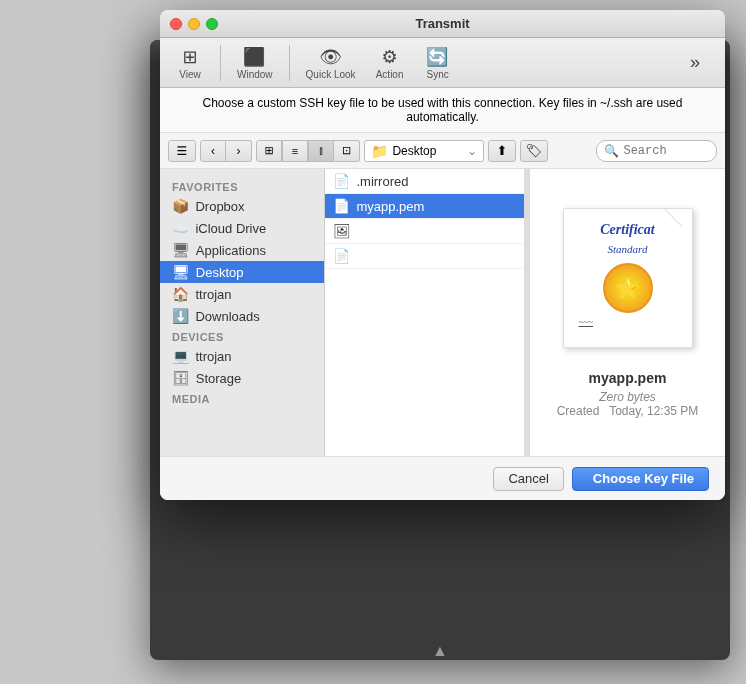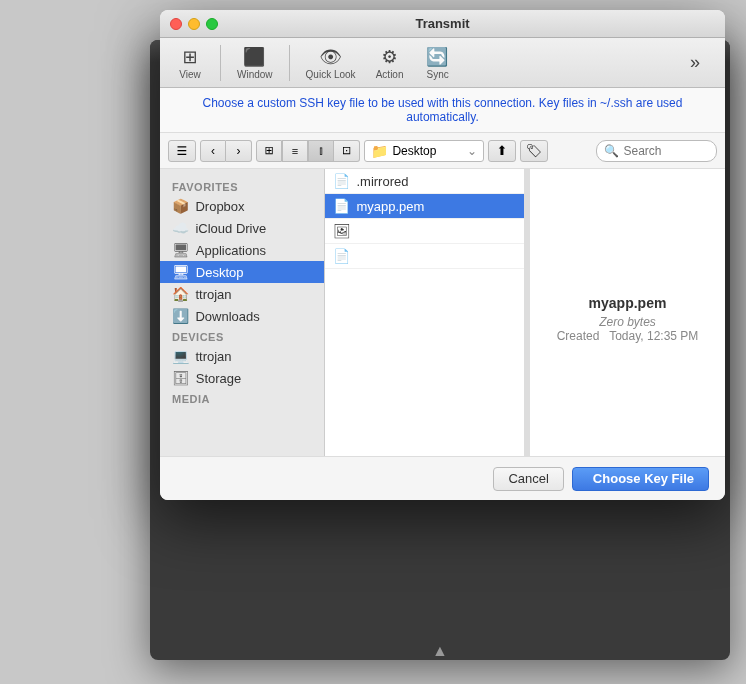--- a/index.html
+++ b/index.html
@@ -95,21 +95,21 @@
     .toolbar-btn .icon { font-size: 18px; color: #444; }
     .toolbar-btn .label { font-size: 10px; color: #555; margin-top: 1px; }
     .toolbar-divider { width: 1px; height: 36px; background: #bbb; margin: 0 4px; }
     .toolbar-spacer { flex: 1; }
 
     
     .info-bar {
       background: #f9f9f9;
       padding: 8px 32px;
       font-size: 12px;
-      color: #1d4ed8;
+      color: #000000;
       border-bottom: 1px solid #ddd;
       text-align: center;
     }
 
     
     .nav-bar {
       background: #f5f5f5;
       height: 36px;
       display: flex;
       align-items: center;
@@ -555,21 +555,21 @@
       <span class="path-folder-icon">📁</span>
       <span>Desktop</span>
       <span style="margin-left:auto; color:#888">⌄</span>
     </div>
     <div style="display:flex; gap:4px; flex:1; align-items:center;">
       <div style="width:28px; height:22px; background:linear-gradient(to bottom,#f0f0f0,#e0e0e0); border:1px solid #bbb; border-radius:3px; display:flex; align-items:center; justify-content:center; cursor:pointer;">⬆</div>
       <div style="width:28px; height:22px; background:linear-gradient(to bottom,#f0f0f0,#e0e0e0); border:1px solid #bbb; border-radius:3px; display:flex; align-items:center; justify-content:center; cursor:pointer;">🏷</div>
     </div>
     <div class="search-input-wrapper">
       <span class="search-icon">🔍</span>
-      <input type="text" style="border: none; outline: none; background: transparent; font-size: 12px; width: 100%;" placeholder="Search">
+      <input type="text" style="border: none; outline: none; background: transparent; font-size: 12px; width: 100%; font-family: Liberation Mono, monospace;" placeholder="Search">
     </div>
   </div>
 
   <div class="content-area">
 
     <div class="sidebar">
       <div class="sidebar-section-header">Favorites</div>
       <div class="sidebar-item">
         <span class="sidebar-icon">📦</span>
         <span>Dropbox</span>
@@ -621,20 +621,30 @@
         <span class="file-icon">🖼</span>
       </div>
       <div class="file-item">
         <span class="file-icon">📄</span>
       </div>
     </div>
 
     <div class="resize-handle"></div>
 
     <div class="preview-area">
+      <div class="preview-image">
+        <div class="cert-paper">
+          <div class="cert-fold"></div>
+          <div class="cert-fold-inner"></div>
+          <div class="cert-title">Certificat</div>
+          <div class="cert-subtitle">Standard</div>
+          <div class="cert-seal">⭐</div>
+          <div class="cert-ribbon">~~~</div>
+        </div>
+      </div>
       <div class="preview-filename">myapp.pem</div>
       <div class="preview-size">Zero bytes</div>
       <div class="preview-created">
         <span>Created</span>
         &nbsp;
         <span>Today, 12:35 PM</span>
       </div>
     </div>
   </div>
 

